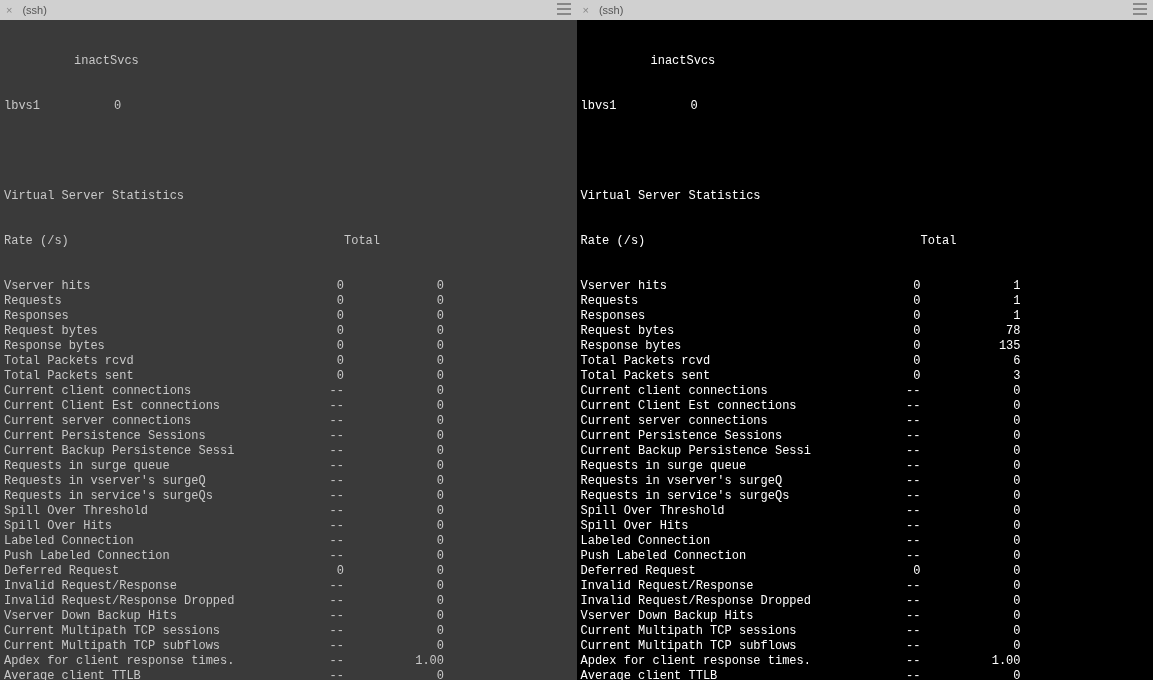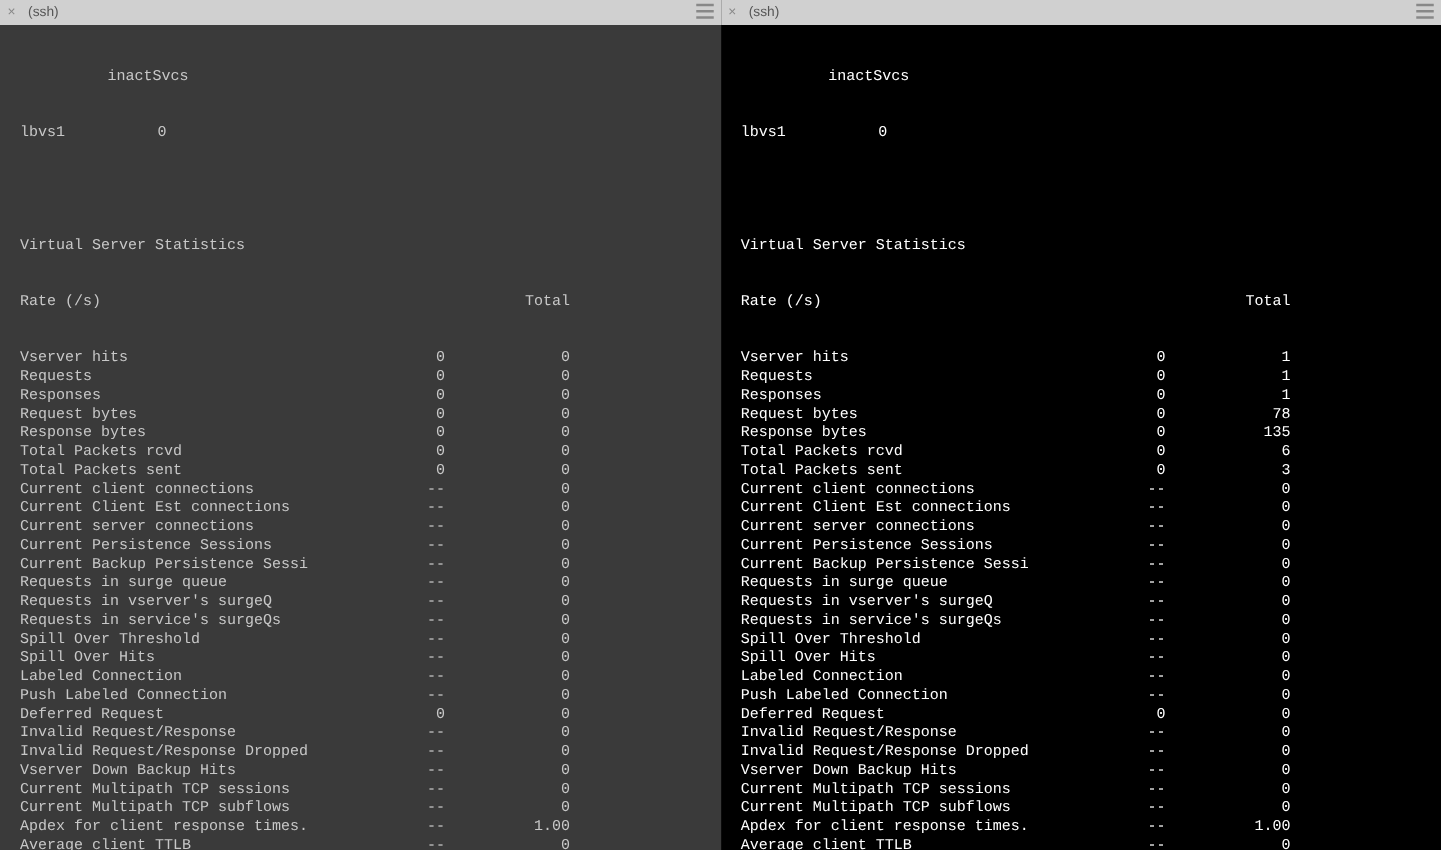--- a/index.html
+++ b/index.html
@@ -42,32 +42,32 @@
     flex-direction: column;
     justify-content: space-between;
   }
   .titlebar .menu-icon span {
     display: block;
     height: 2px;
     background: #888;
   }
   .term {
     flex: 1;
-    padding: 4px 10px 10px 16px;
+    padding: 4px 10px 10px 4px;
     line-height: 15px;
     white-space: pre;
     overflow: hidden;
   }
   .row { display: flex; }
   .row > span { display: inline-block; }
   .lbl   { width: 260px; }
   .rate  { width: 80px; text-align: right; }
   .total { width: 100px; text-align: right; }
   .hdr-rate  { width: 340px; }
-  .hdr-total { width: 100px; text-align: right; }
+  .hdr-total { width: 100px; }
   .blank { height: 15px; }
 </style>
 </head>
 <body>
 
 <div class="pane pane-left">
   <div class="titlebar">
     <span class="close">×</span>
     <span>(ssh)</span>
     <span class="menu-icon">

